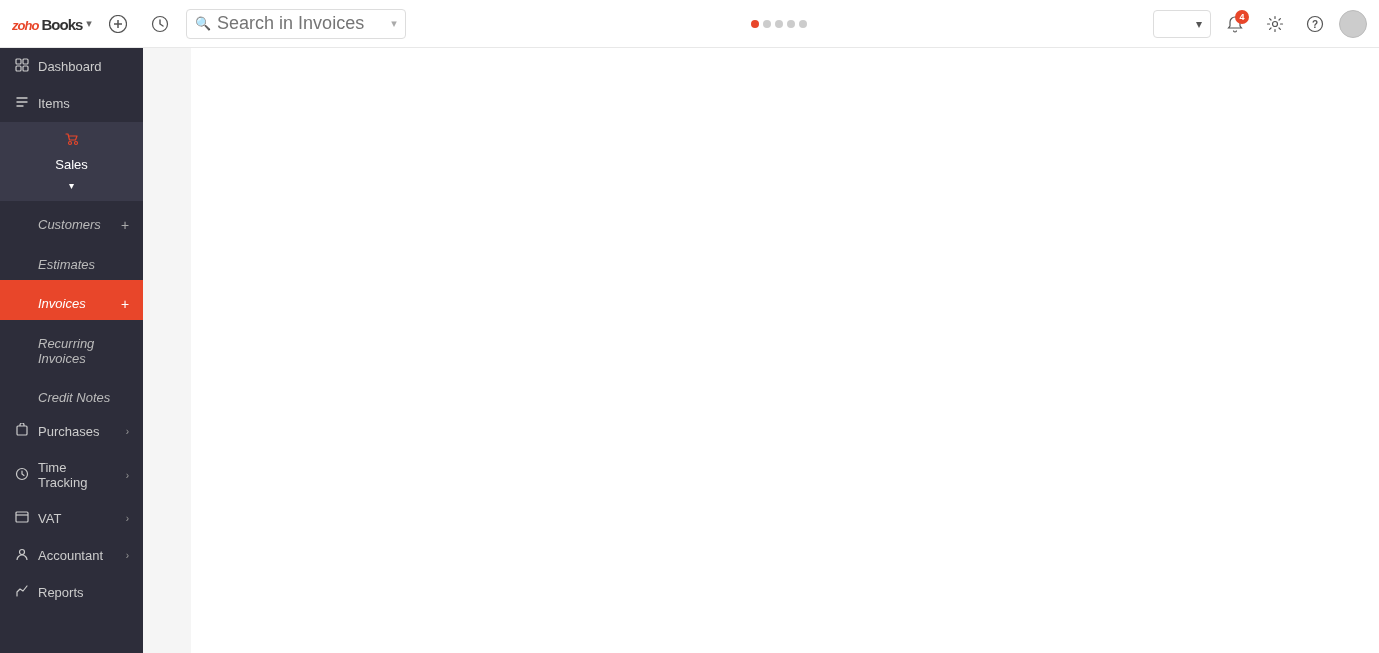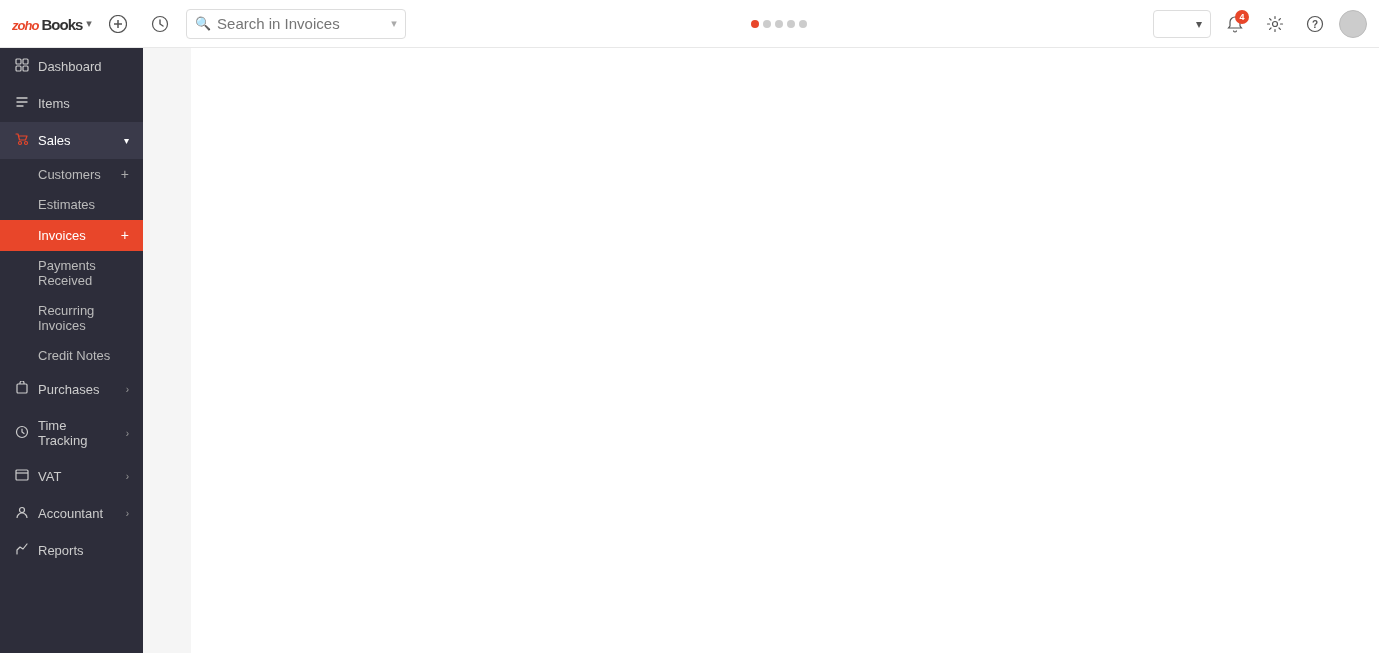--- a/index.html
+++ b/index.html
@@ -44,21 +44,21 @@
       border-radius: 4px;
       padding: 0 8px;
       background: #fff;
       height: 30px;
       width: 220px;
       gap: 6px;
     }
     .search-bar input {
       border: none;
       outline: none;
-      font-size: 15px;
+      font-size: 18px;
       color: #3b82f6;
       width: 100%;
       background: transparent;
     }
     .search-icon { color: #999; font-size: 13px; }
     .search-dropdown-btn { color: #aaa; font-size: 11px; cursor: pointer; }
     .topbar-spacer { flex: 1; }
     .loading-dots {
       display: flex;
       gap: 4px;
@@ -171,27 +171,28 @@
     }
     .sidebar-item.section-active { background: transparent; color: #fff; }
     .sidebar-item .item-icon { font-size: 14px; width: 16px; text-align: center; flex-shrink: 0; }
     .sidebar-item .item-label { flex: 1; }
     .sidebar-item .chevron { font-size: 10px; color: #999; }
     .sidebar-item .chevron.active-chevron { color: #fff; }
 
     
     .sidebar-subitem {
       display: flex;
-      align-items: flex-end;
-      padding: 7px 14px 8px 38px;
+      align-items: flex-start;
+      padding: 16px 14px 8px 38px;
       font-size: 13px;
       cursor: pointer;
       color: #bbb;
       gap: 4px;
       position: relative;
+      font-style: italic;
     }
     .sidebar-subitem.active { background: #e8462a; color: #fff; }
     .sidebar-subitem .plus-icon { margin-left: auto; font-size: 14px; color: #aaa; }
     .sidebar-subitem.active .plus-icon { color: #fff; }
 
     
     .doc-badge {
       background: #e8462a;
       color: #fff;
       font-size: 9px;
@@ -307,21 +308,21 @@
     <div class="sidebar-item">
       <span class="item-icon">
         <svg width="14" height="14" viewBox="0 0 14 14" fill="none">
             <path d="M2 3h10M2 7h10M2 11h6" stroke="#ccc" stroke-width="1.4" stroke-linecap="round"></path>
           </svg>
       </span>
       <span class="item-label">Items</span>
     </div>
 
 
-    <div class="sidebar-item section-active" style="background:#3a3a4a; color:#fff;">
+    <div class="sidebar-item section-active" style="background:#3a3a4a; color:#fff;flex-direction:column;">
       <span class="item-icon">
         <svg width="14" height="14" viewBox="0 0 14 14" fill="none">
             <circle cx="5" cy="11" r="1.5" stroke="#e8462a" stroke-width="1.2"></circle>
             <circle cx="11" cy="11" r="1.5" stroke="#e8462a" stroke-width="1.2"></circle>
             <path d="M1 2h2l1.5 6h6l1.5-4H4" stroke="#e8462a" stroke-width="1.2" stroke-linecap="round" stroke-linejoin="round"></path>
           </svg>
       </span>
       <span class="item-label" style="color:#fff;">Sales</span>
       <span class="chevron active-chevron">▾</span>
     </div>
@@ -333,23 +334,20 @@
 
     <div class="sidebar-subitem">
       <span class="item-label">Estimates</span>
     </div>
 
     <div class="sidebar-subitem active">
       <span class="item-label">Invoices</span>
       <span class="plus-icon">+</span>
     </div>
 
-    <div class="sidebar-subitem">
-      <span class="item-label">Payments Received</span>
-    </div>
 
     <div class="sidebar-subitem">
       <span class="item-label">Recurring Invoices</span>
     </div>
 
     <div class="sidebar-subitem">
       <span class="item-label">Credit Notes</span>
     </div>
 
     <div class="sidebar-item">

